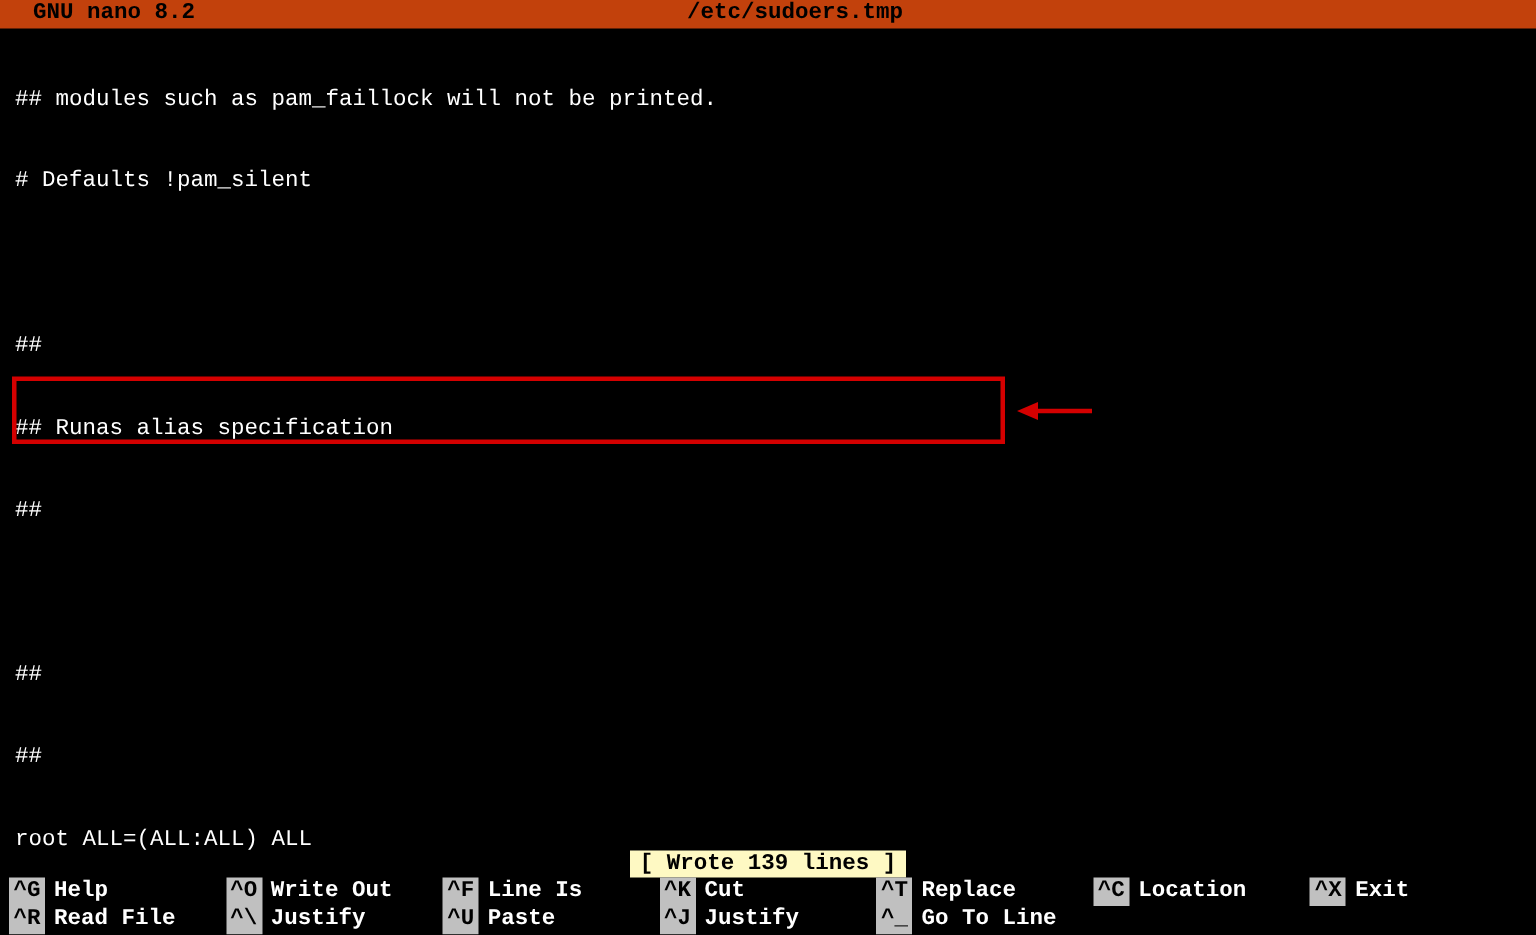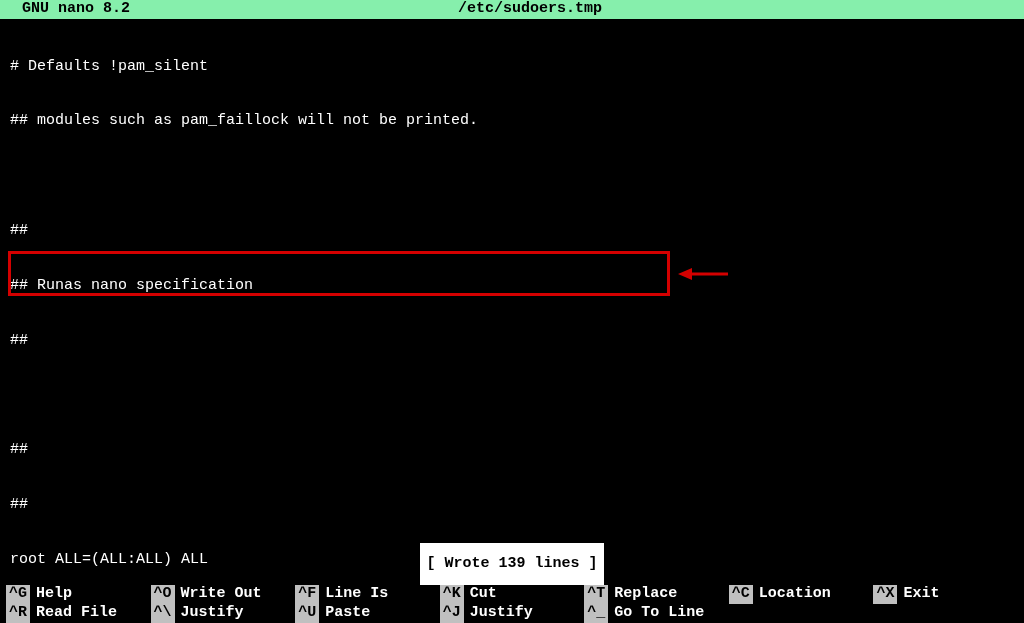--- a/index.html
+++ b/index.html
@@ -8,21 +8,21 @@
   font-family: "Courier New", monospace;
   font-size: 15px;
   color: #fff;
   width: 1024px;
   height: 623px;
   overflow: hidden;
   position: relative;
   line-height: 1.22;
 }
 .titlebar {
-  background: #86efac;
+  background: #c2410c;
   color: #000;
   height: 19px;
   display: flex;
   align-items: center;
   padding: 0 4px;
   font-weight: bold;
 }
 .title-left { white-space: pre; }
 .title-center { position: absolute; left: 50%; transform: translateX(-50%); margin-left: 18px; }
 .editor {
@@ -50,23 +50,23 @@
 .arrow svg { display: block; }
 .status-wrap {
   position: absolute;
   bottom: 38px;
   left: 0;
   width: 100%;
   text-align: center;
 }
 .status {
   display: inline-block;
-  background: #ffffff;
+  background: #fef9c3;
   color: #000;
-  padding: 12px 6px;
+  padding: 0 6px;
   font-weight: bold;
 }
 .helpbar {
   position: absolute;
   bottom: 0;
   left: 6px;
   right: 6px;
   display: grid;
   grid-template-columns: repeat(7, 1fr);
   grid-template-rows: repeat(2, 19px);
@@ -84,25 +84,25 @@
 </style>
 </head>
 <body>
 
 <div class="titlebar">
   <span class="title-left">  GNU nano 8.2</span>
   <span class="title-center">/etc/sudoers.tmp</span>
 </div>
 
 <div class="editor">
+  <div class="line">## modules such as pam_faillock will not be printed.</div>
   <div class="line"># Defaults !pam_silent</div>
-  <div class="line">## modules such as pam_faillock will not be printed.</div>
   <div class="line"></div>
   <div class="line">##</div>
-  <div class="line">## Runas nano specification</div>
+  <div class="line">## Runas alias specification</div>
   <div class="line">##</div>
   <div class="line"></div>
   <div class="line">##</div>
   <div class="line">##</div>
   <div class="line">root ALL=(ALL:ALL) ALL</div>
   
   
   
   
   

